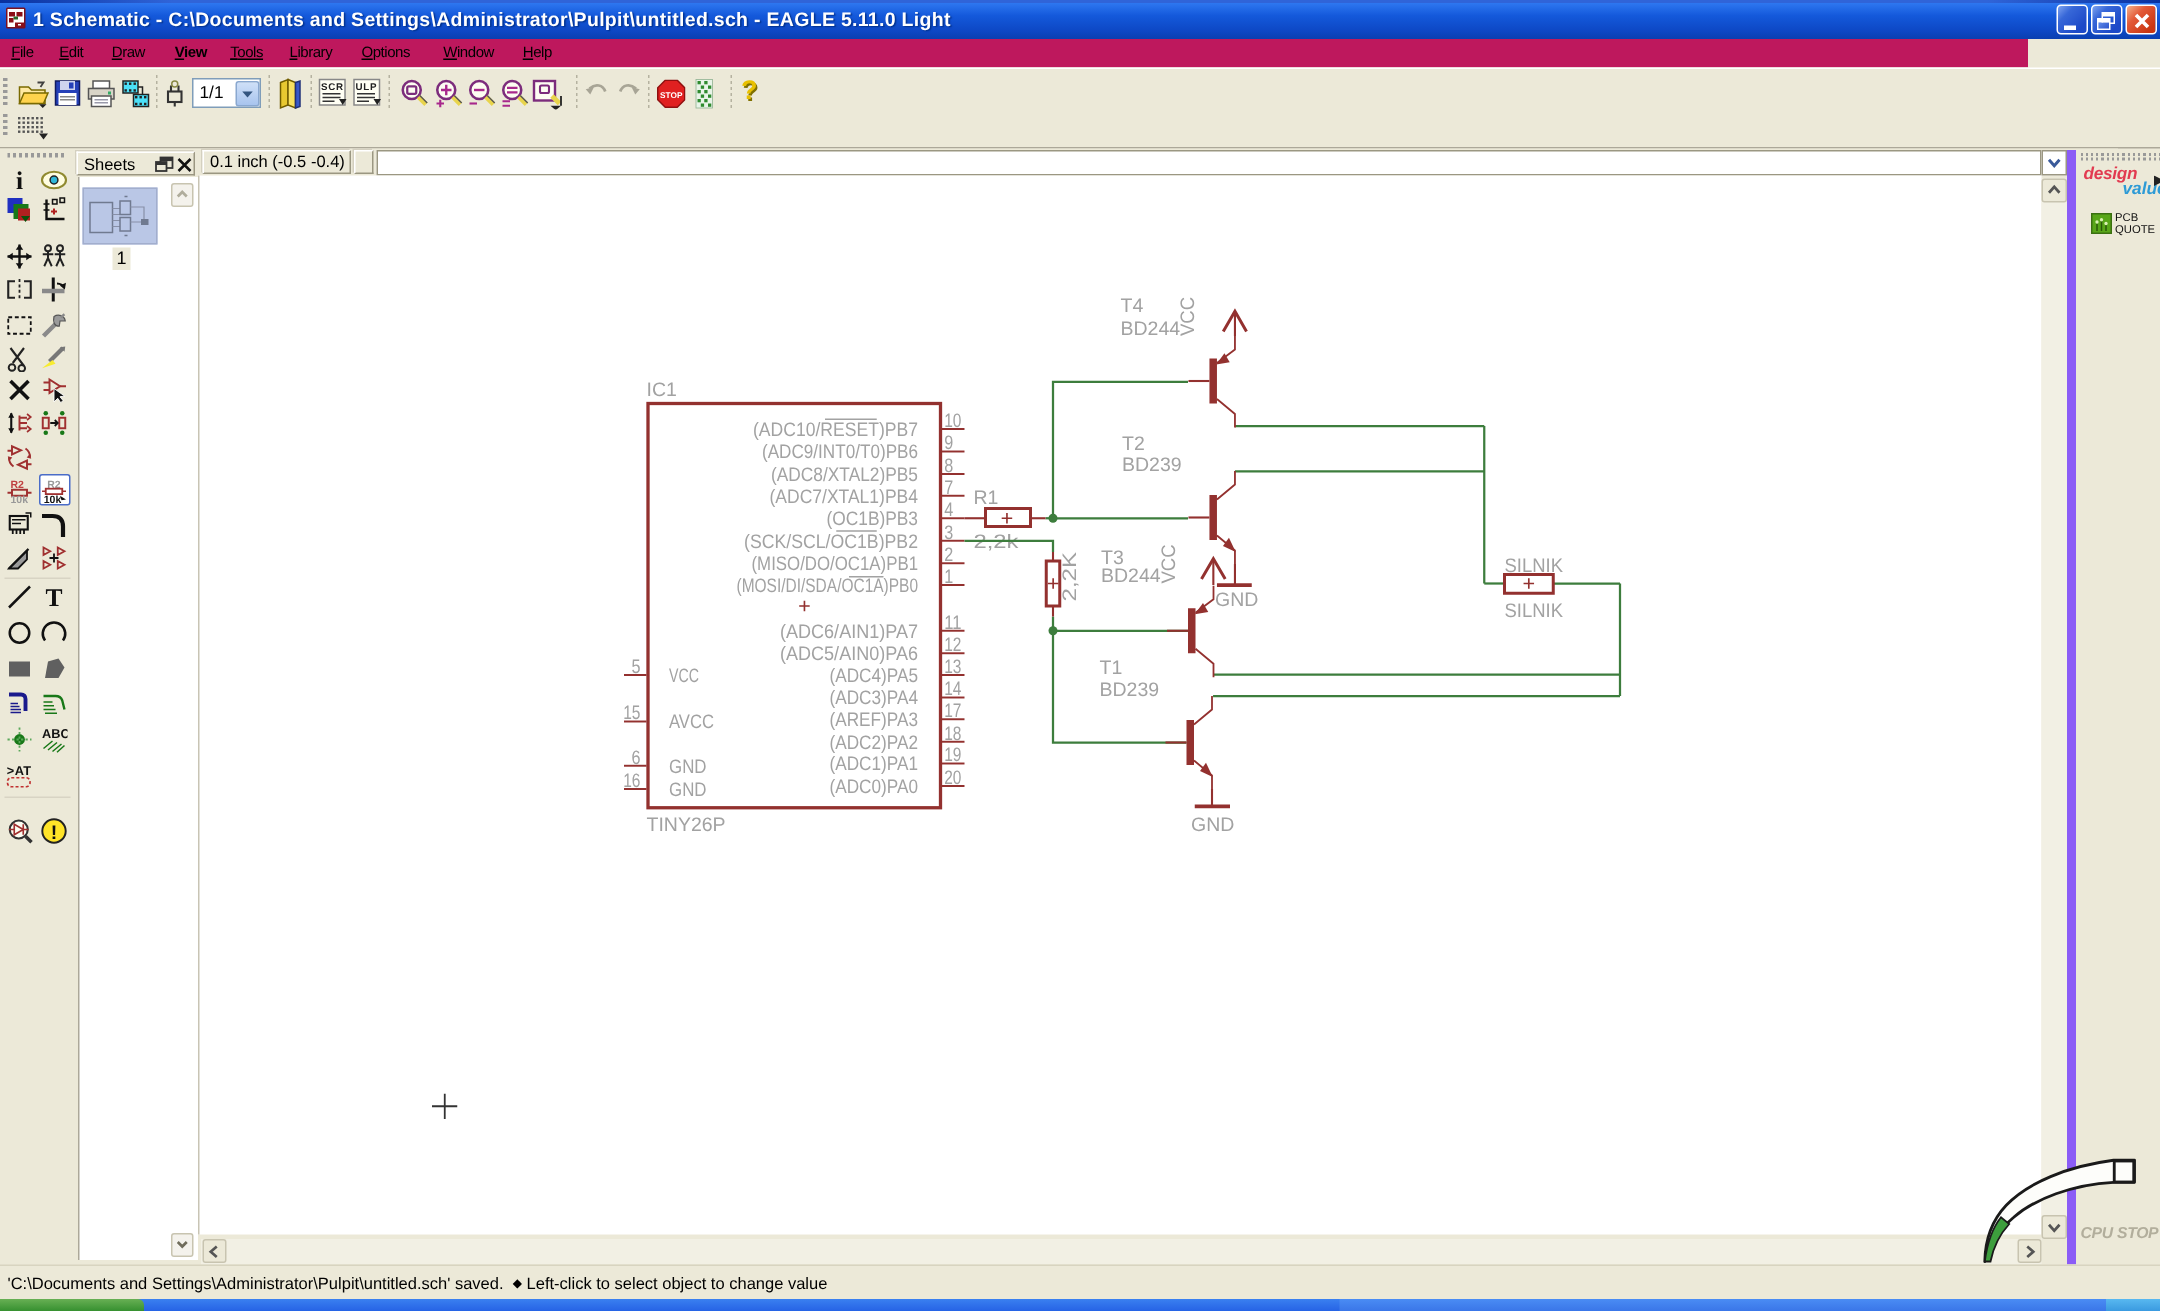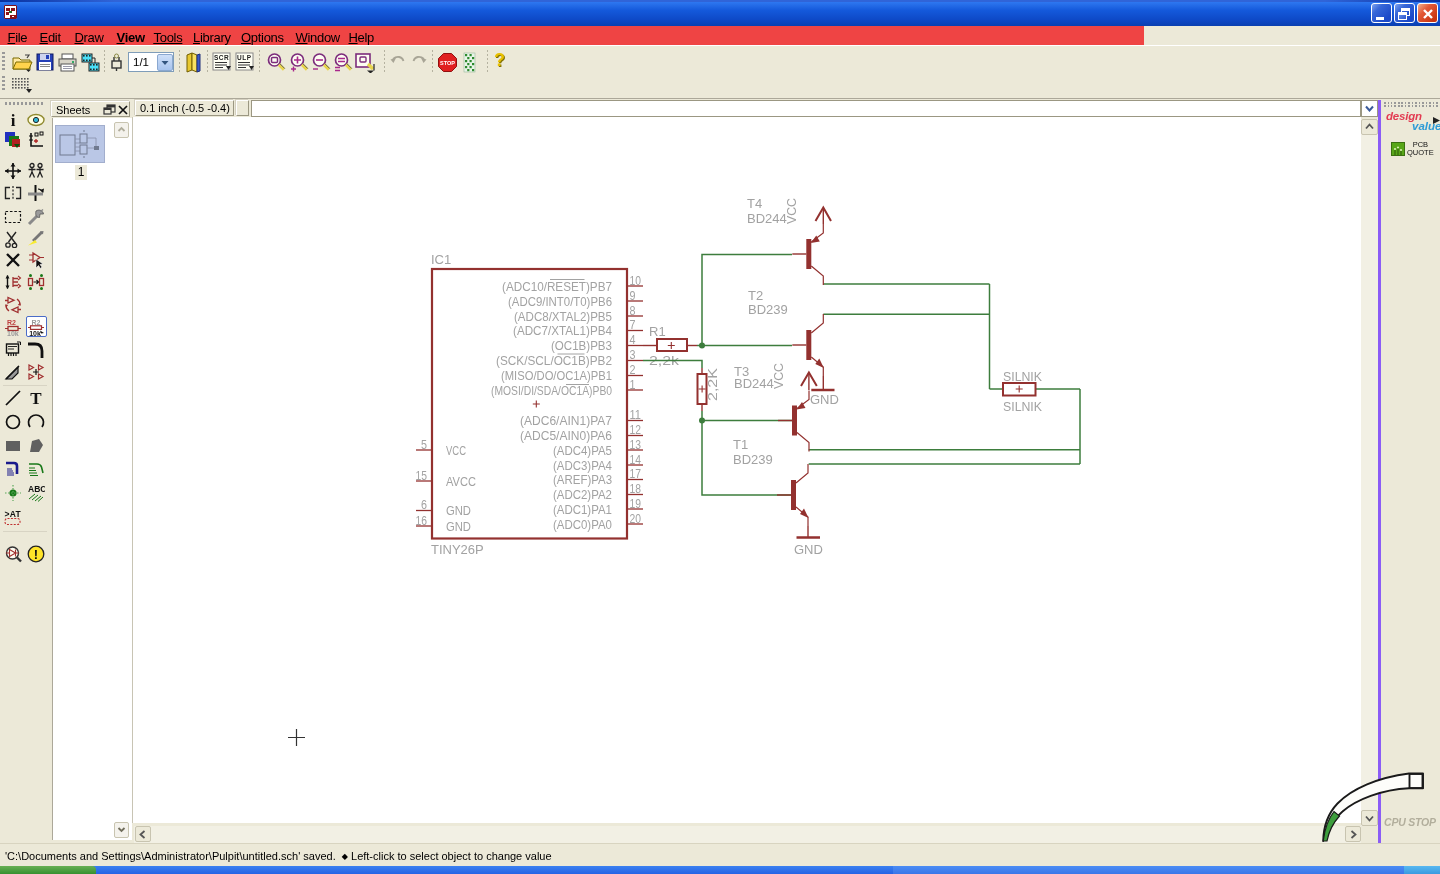--- a/index.html
+++ b/index.html
@@ -9,35 +9,36 @@
 <div class="abs" style="left:0;top:0;width:1440px;height:26px;background:linear-gradient(to bottom,#0A55E4 0%,#2E77F0 8%,#1459DB 40%,#0D47C4 80%,#0A3FB0 100%);">
 <div class="abs" style="left:0;top:0;width:1440px;height:2px;background:linear-gradient(to right,#0831a0,#3064d8 8%,#3064d8 92%,#0831a0);"></div>
 <div class="abs" style="left:4px;top:5px;width:13px;height:13.5px;background:#fff;border:1px solid #7a1020;border-radius:1px;">
  <div class="abs" style="left:1px;top:2px;width:4px;height:3px;background:#8c1018;"></div>
  <div class="abs" style="left:6px;top:2px;width:4px;height:3px;background:#8c1018;"></div>
  <div class="abs" style="left:3.5px;top:4.5px;width:3px;height:2px;background:#2a6a2a;"></div>
  <div class="abs" style="left:1px;top:6px;width:3px;height:2.5px;background:#8c1018;"></div>
  <div class="abs" style="left:5px;top:8.5px;width:6px;height:3px;background:#8c1018;"></div>
  <div class="abs" style="left:6.5px;top:9.5px;width:2px;height:1.5px;background:#fff;"></div>
 </div>
+<div class="abs" style="left:22px;top:5px;color:#fff;font-size:13px;font-weight:bold;letter-spacing:0.2px;white-space:pre;text-shadow:1px 1px 1px #00308c;">1 Schematic - C:\Documents and Settings\Administrator\Pulpit\untitled.sch - EAGLE 5.11.0 Light</div>
 <div class="abs" style="left:1371px;top:3px;width:21px;height:20px;border-radius:3px;background:linear-gradient(135deg,#7FA4F0 0%,#3767D8 30%,#1C49C8 80%);border:1px solid #fff;">
       <div class="abs" style="left:4px;top:13px;width:8px;height:3px;background:#fff;"></div>
     </div>
 <div class="abs" style="left:1394px;top:3px;width:21px;height:20px;border-radius:3px;background:linear-gradient(135deg,#7FA4F0 0%,#3767D8 30%,#1C49C8 80%);border:1px solid #fff;">
  <div class="abs" style="left:6px;top:4px;width:9px;height:8px;border:1px solid #fff;border-top-width:3px;"></div>
  <div class="abs" style="left:3px;top:8px;width:9px;height:8px;border:1px solid #fff;border-top-width:3px;background:linear-gradient(135deg,#5f8ae8,#2c55cc);"></div>
 </div>
 <div class="abs" style="left:1417px;top:3px;width:21px;height:20px;border-radius:3px;background:linear-gradient(135deg,#F4B18C 0%,#E35A38 35%,#C93511 85%);border:1px solid #fff;">
  <svg class="abs" style="left:3px;top:3px" width="14" height="14">
         <path d="M3 3 L11 11 M11 3 L3 11" stroke="#fff" stroke-width="2.4"></path>
       </svg>
 </div>
 </div>
 
-<div class="abs" style="left:0;top:26px;width:1144px;height:19px;background:#ef4444;font-size:13px;letter-spacing:-0.3px;color:#000;">
+<div class="abs" style="left:0;top:26px;width:1352px;height:19px;background:#be185d;font-size:10px;letter-spacing:-0.3px;color:#000;">
 <span class="abs" style="left:7.5px;top:4px;"><span style="text-decoration:underline;">F</span>ile</span>
 <span class="abs" style="left:39.5px;top:4px;"><span style="text-decoration:underline;">E</span>dit</span>
 <span class="abs" style="left:74.5px;top:4px;"><span style="text-decoration:underline;">D</span>raw</span>
 <span class="abs" style="left:116.5px;top:4px;font-weight:bold;"><span style="text-decoration:underline;">V</span>iew</span>
 <span class="abs" style="left:153.5px;top:4px;text-decoration:underline;"><span style="text-decoration:underline;">T</span>ools</span>
 <span class="abs" style="left:193px;top:4px;text-align:center;"><span style="text-decoration:underline;">L</span>ibrary</span>
 <span class="abs" style="left:241px;top:4px;"><span style="text-decoration:underline;">O</span>ptions</span>
 <span class="abs" style="left:295.5px;top:4px;"><span style="text-decoration:underline;">W</span>indow</span>
 <span class="abs" style="left:348.5px;top:4px;"><span style="text-decoration:underline;">H</span>elp</span>
 </div>
@@ -628,21 +629,21 @@
       </svg></div>
 </div>
 <div class="abs" style="left:134px;top:826px;width:1227px;height:17px;background:#f2f0e4;">
 <div class="abs" style="left:1px;top:0;width:16px;height:16px;background:#ece9d8;border:1px solid #c8c4b0;border-radius:2px;"><svg width="14" height="14">
         <path d="M8.5 4 L4.5 7.5 L8.5 11" fill="none" stroke="#555" stroke-width="1.8"></path>
       </svg></div>
 <div class="abs" style="left:1211px;top:0;width:16px;height:16px;background:#ece9d8;border:1px solid #c8c4b0;border-radius:2px;"><svg width="14" height="14">
         <path d="M5.5 4 L9.5 7.5 L5.5 11" fill="none" stroke="#555" stroke-width="1.8"></path>
       </svg></div>
 </div>
-<div class="abs" style="left:1378px;top:100px;width:62px;height:743px;background:#ece9d8;border-left:3px solid #8b5cf6;text-align:center;">
+<div class="abs" style="left:1378px;top:100px;width:62px;height:743px;background:#ece9d8;border-left:6px solid #8b5cf6;">
 <div class="abs" style="left:3px;top:2px;width:56px;height:2px;background-image:repeating-linear-gradient(to right,#999 0,#999 1.5px,transparent 1.5px,transparent 3.5px);"></div>
 <div class="abs" style="left:3px;top:5px;width:56px;height:2px;background-image:repeating-linear-gradient(to right,#999 0,#999 1.5px,transparent 1.5px,transparent 3.5px);"></div>
 <div class="abs" style="left:5px;top:10px;font-size:11.5px;font-weight:bold;font-style:italic;color:#e23b51;letter-spacing:-0.2px;">design</div>
 <div class="abs" style="left:31px;top:20px;font-size:11.5px;font-weight:bold;font-style:italic;color:#2e9bd6;">value</div>
 <svg class="abs" style="left:52px;top:17px" width="8" height="7">
       <path d="M0 0 L7 3.5 L0 7 Z" fill="#222"></path>
     </svg>
 <div class="abs" style="left:10px;top:42px;width:14px;height:14px;background:#58a618;border:1px solid #3a7010;">
 <svg width="12" height="12">
         <g stroke="#2a5808" stroke-width="1">

